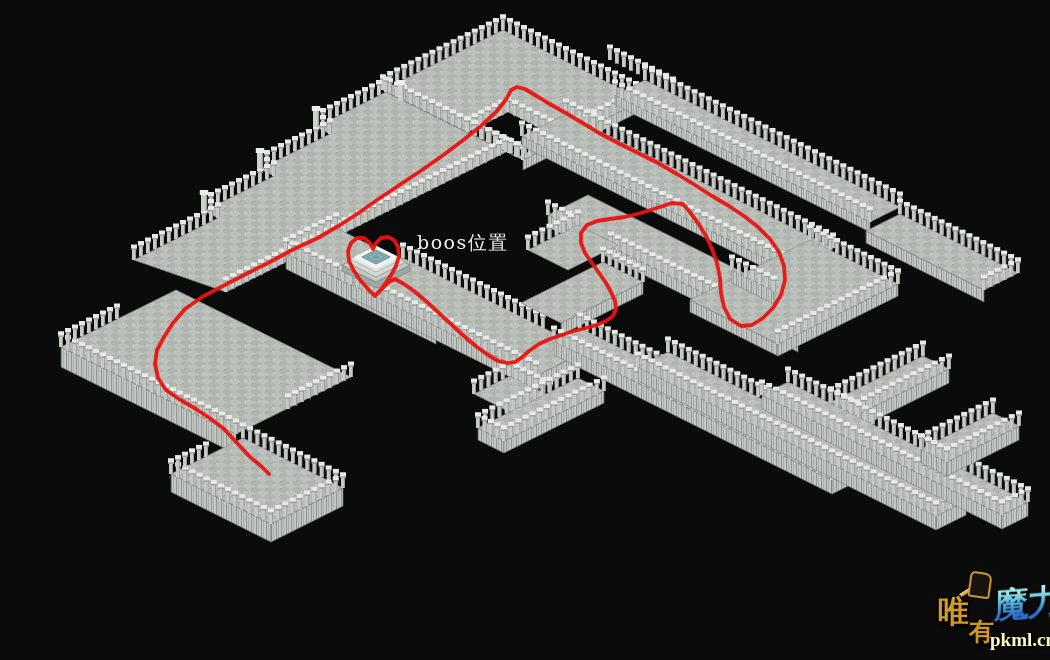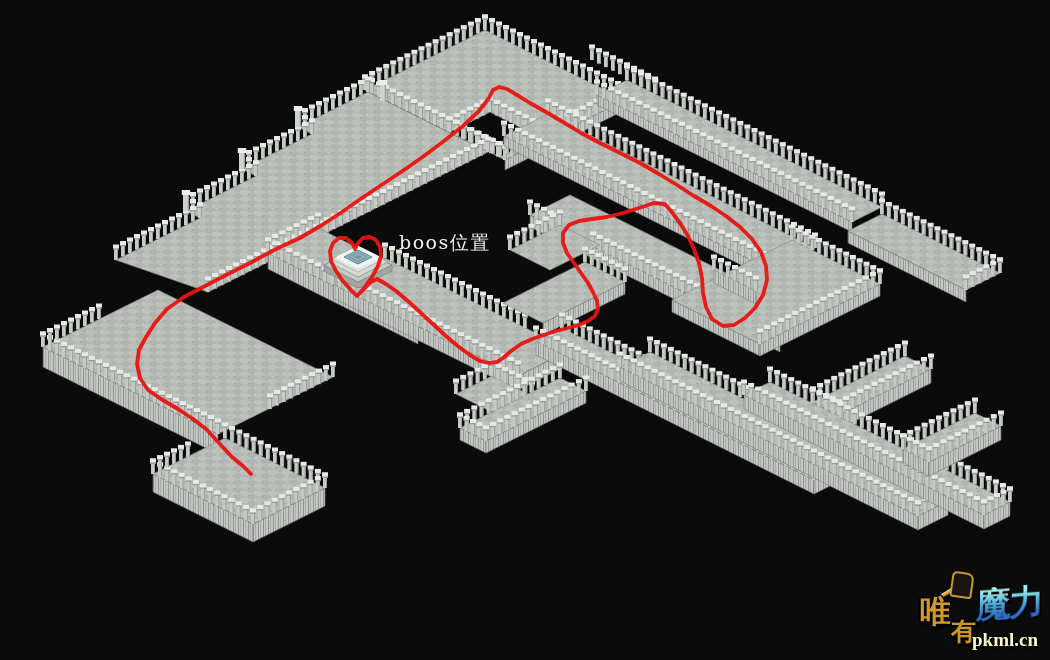--- a/index.html
+++ b/index.html
@@ -1,17 +1,17 @@
 <!DOCTYPE html>
 <html><head>
 <meta charset="utf-8">
 <style>
   html,body{margin:0;padding:0;background:#0b0b0b;width:1050px;height:660px;overflow:hidden;
     font-family:"DejaVu Sans",sans-serif;}
-  #stage{position:relative;width:899px;height:660px;background:#0b0b0b;}
+  #stage{position:relative;width:899px;height:660px;background:#0b0b0b;margin-left:18px;}
   #maze{position:absolute;left:0;top:0;}
   .boss-label{font-family:"DejaVu Serif",serif;font-size:19px;letter-spacing:1.5px;}
   
   .watermark{position:absolute;left:918px;top:570px;width:132px;height:90px;}
   .watermark span{position:absolute;font-weight:bold;line-height:1;}
   .wm-wei{left:2px;top:26px;font-size:31px;color:#d49a28;font-family:"DejaVu Sans",sans-serif;
     text-shadow:-2px 0 #000,2px 0 #000,0 -2px #000,0 2px #000,1px 1px 0 #000,-1px -1px 0 #000,2px 3px 3px #000;}
   .wm-you{left:33px;top:49px;font-size:25px;color:#cf9622;
     text-shadow:-2px 0 #000,2px 0 #000,0 -2px #000,0 2px #000,2px 3px 3px #000;}
   .wm-moli{left:58px;top:16px;font-size:35px;letter-spacing:-2px;transform:skewX(-5deg) rotate(-4deg);

